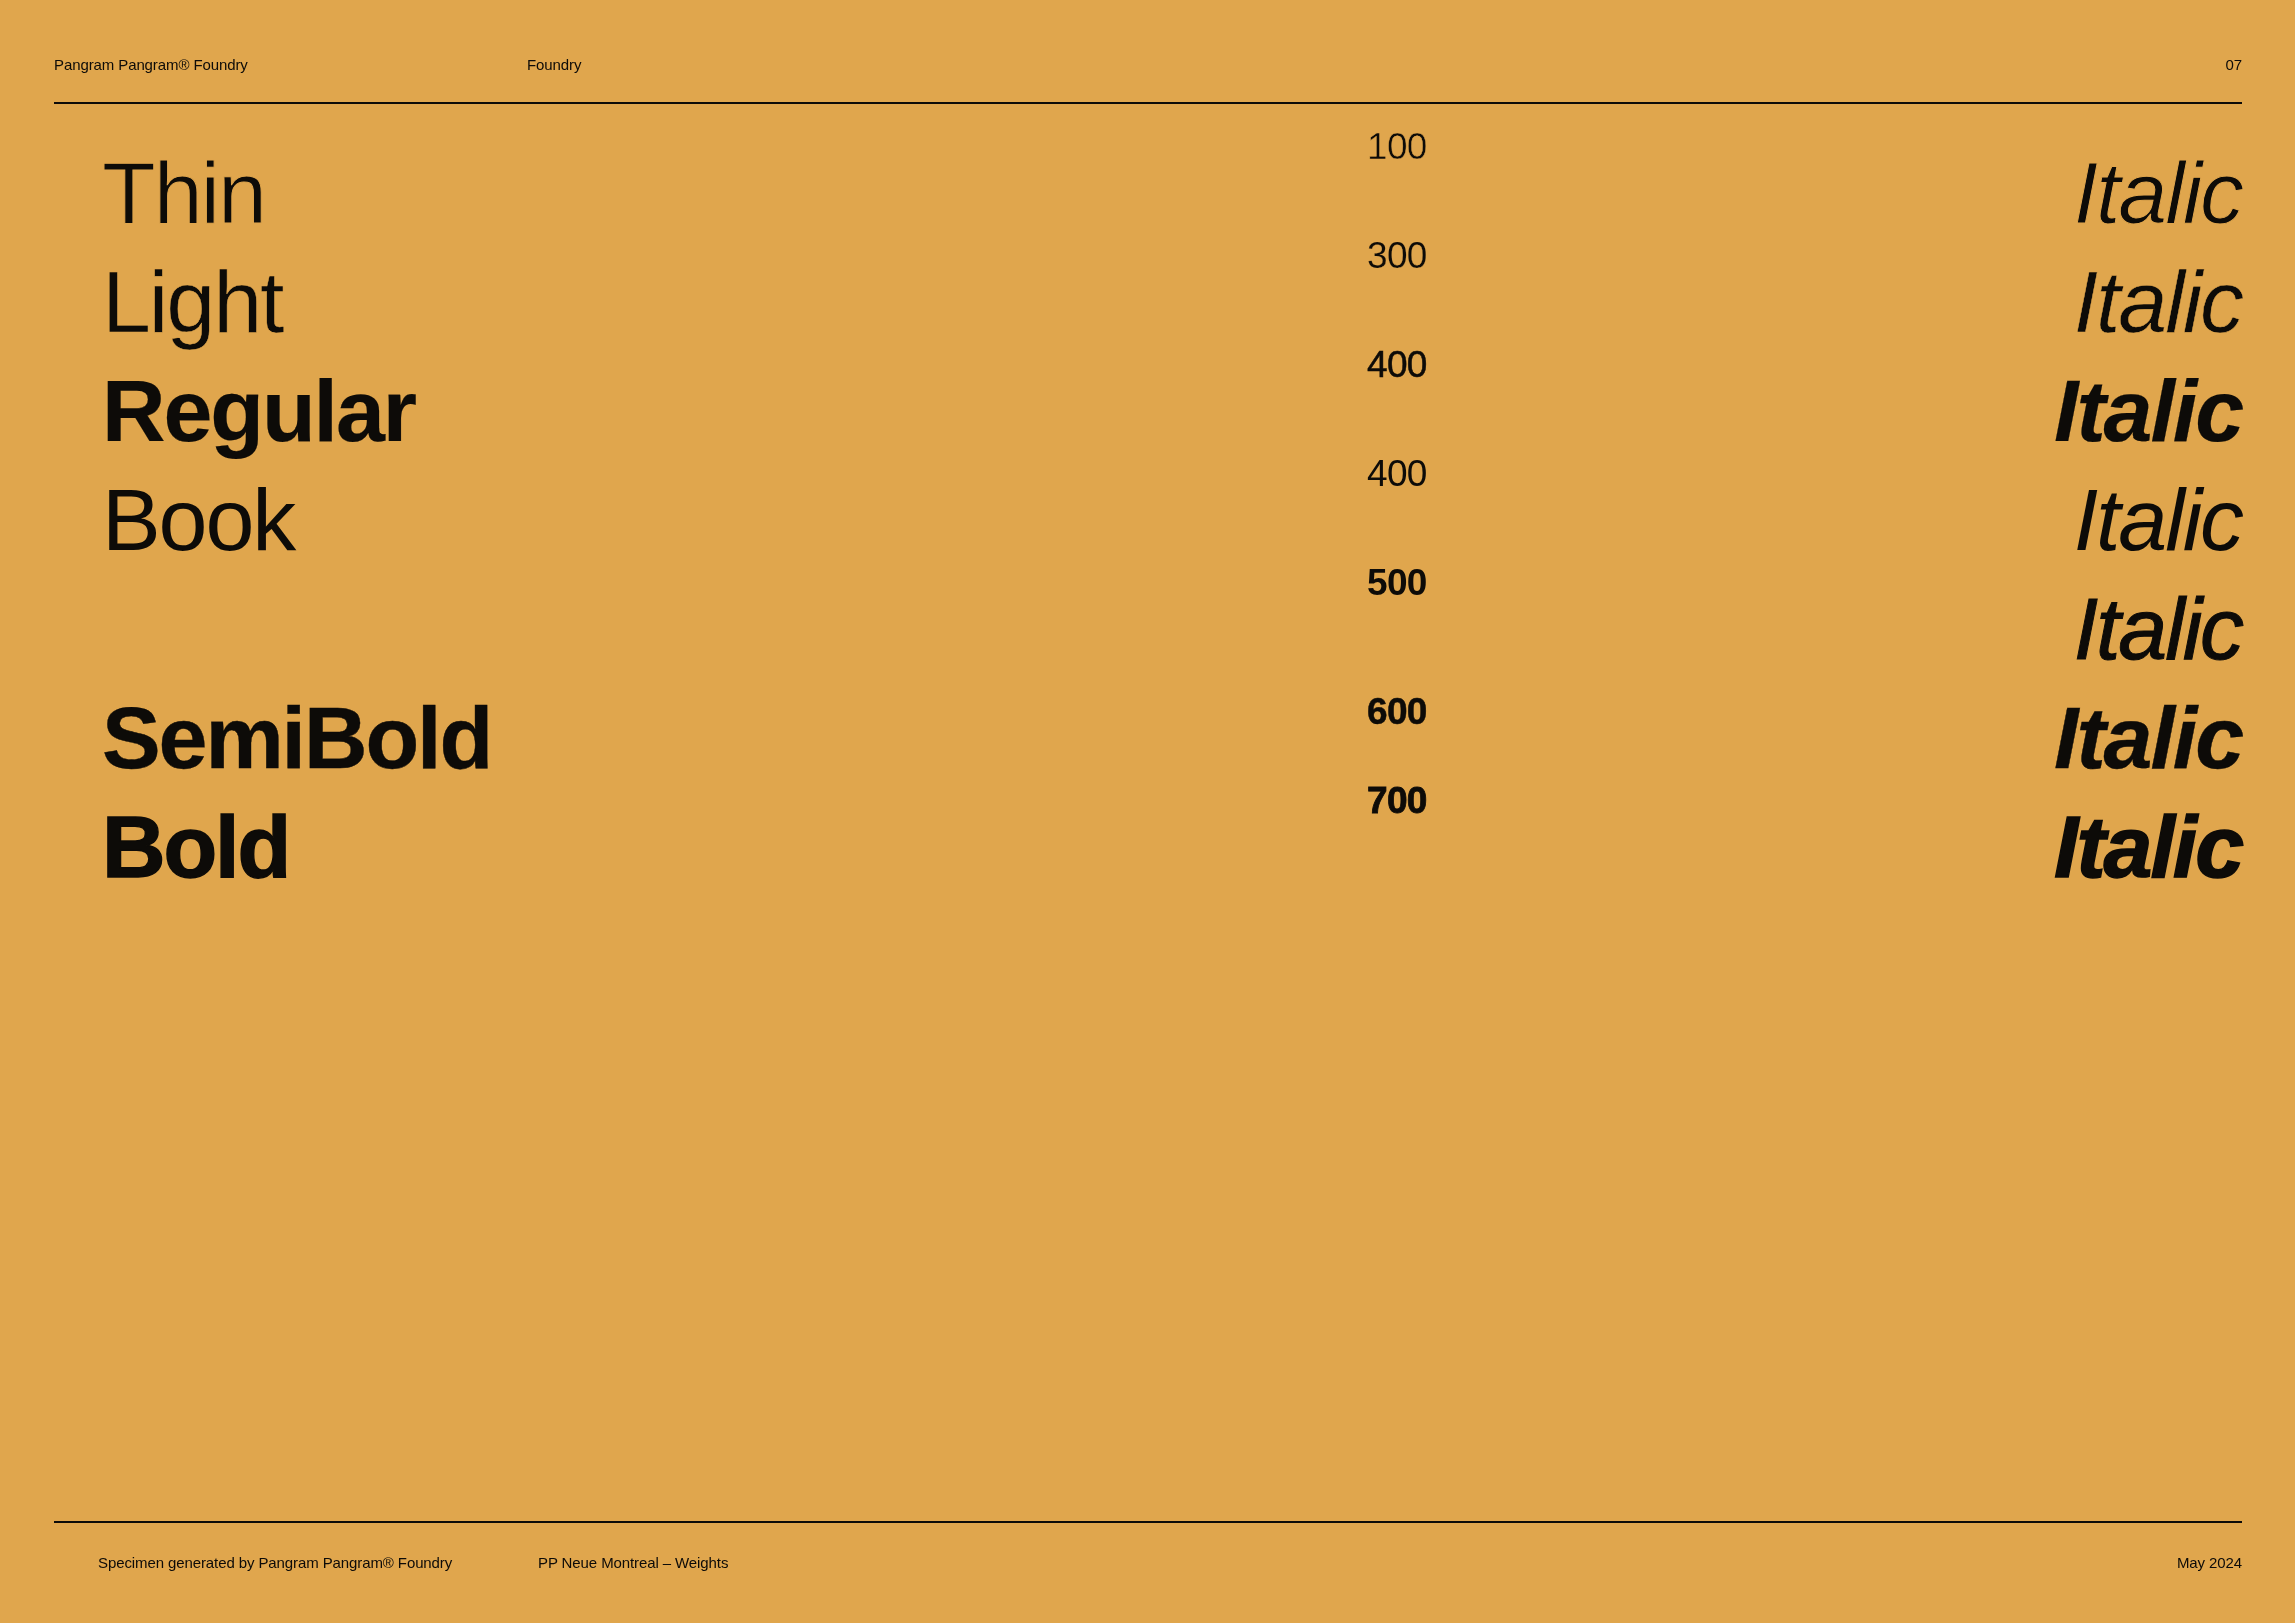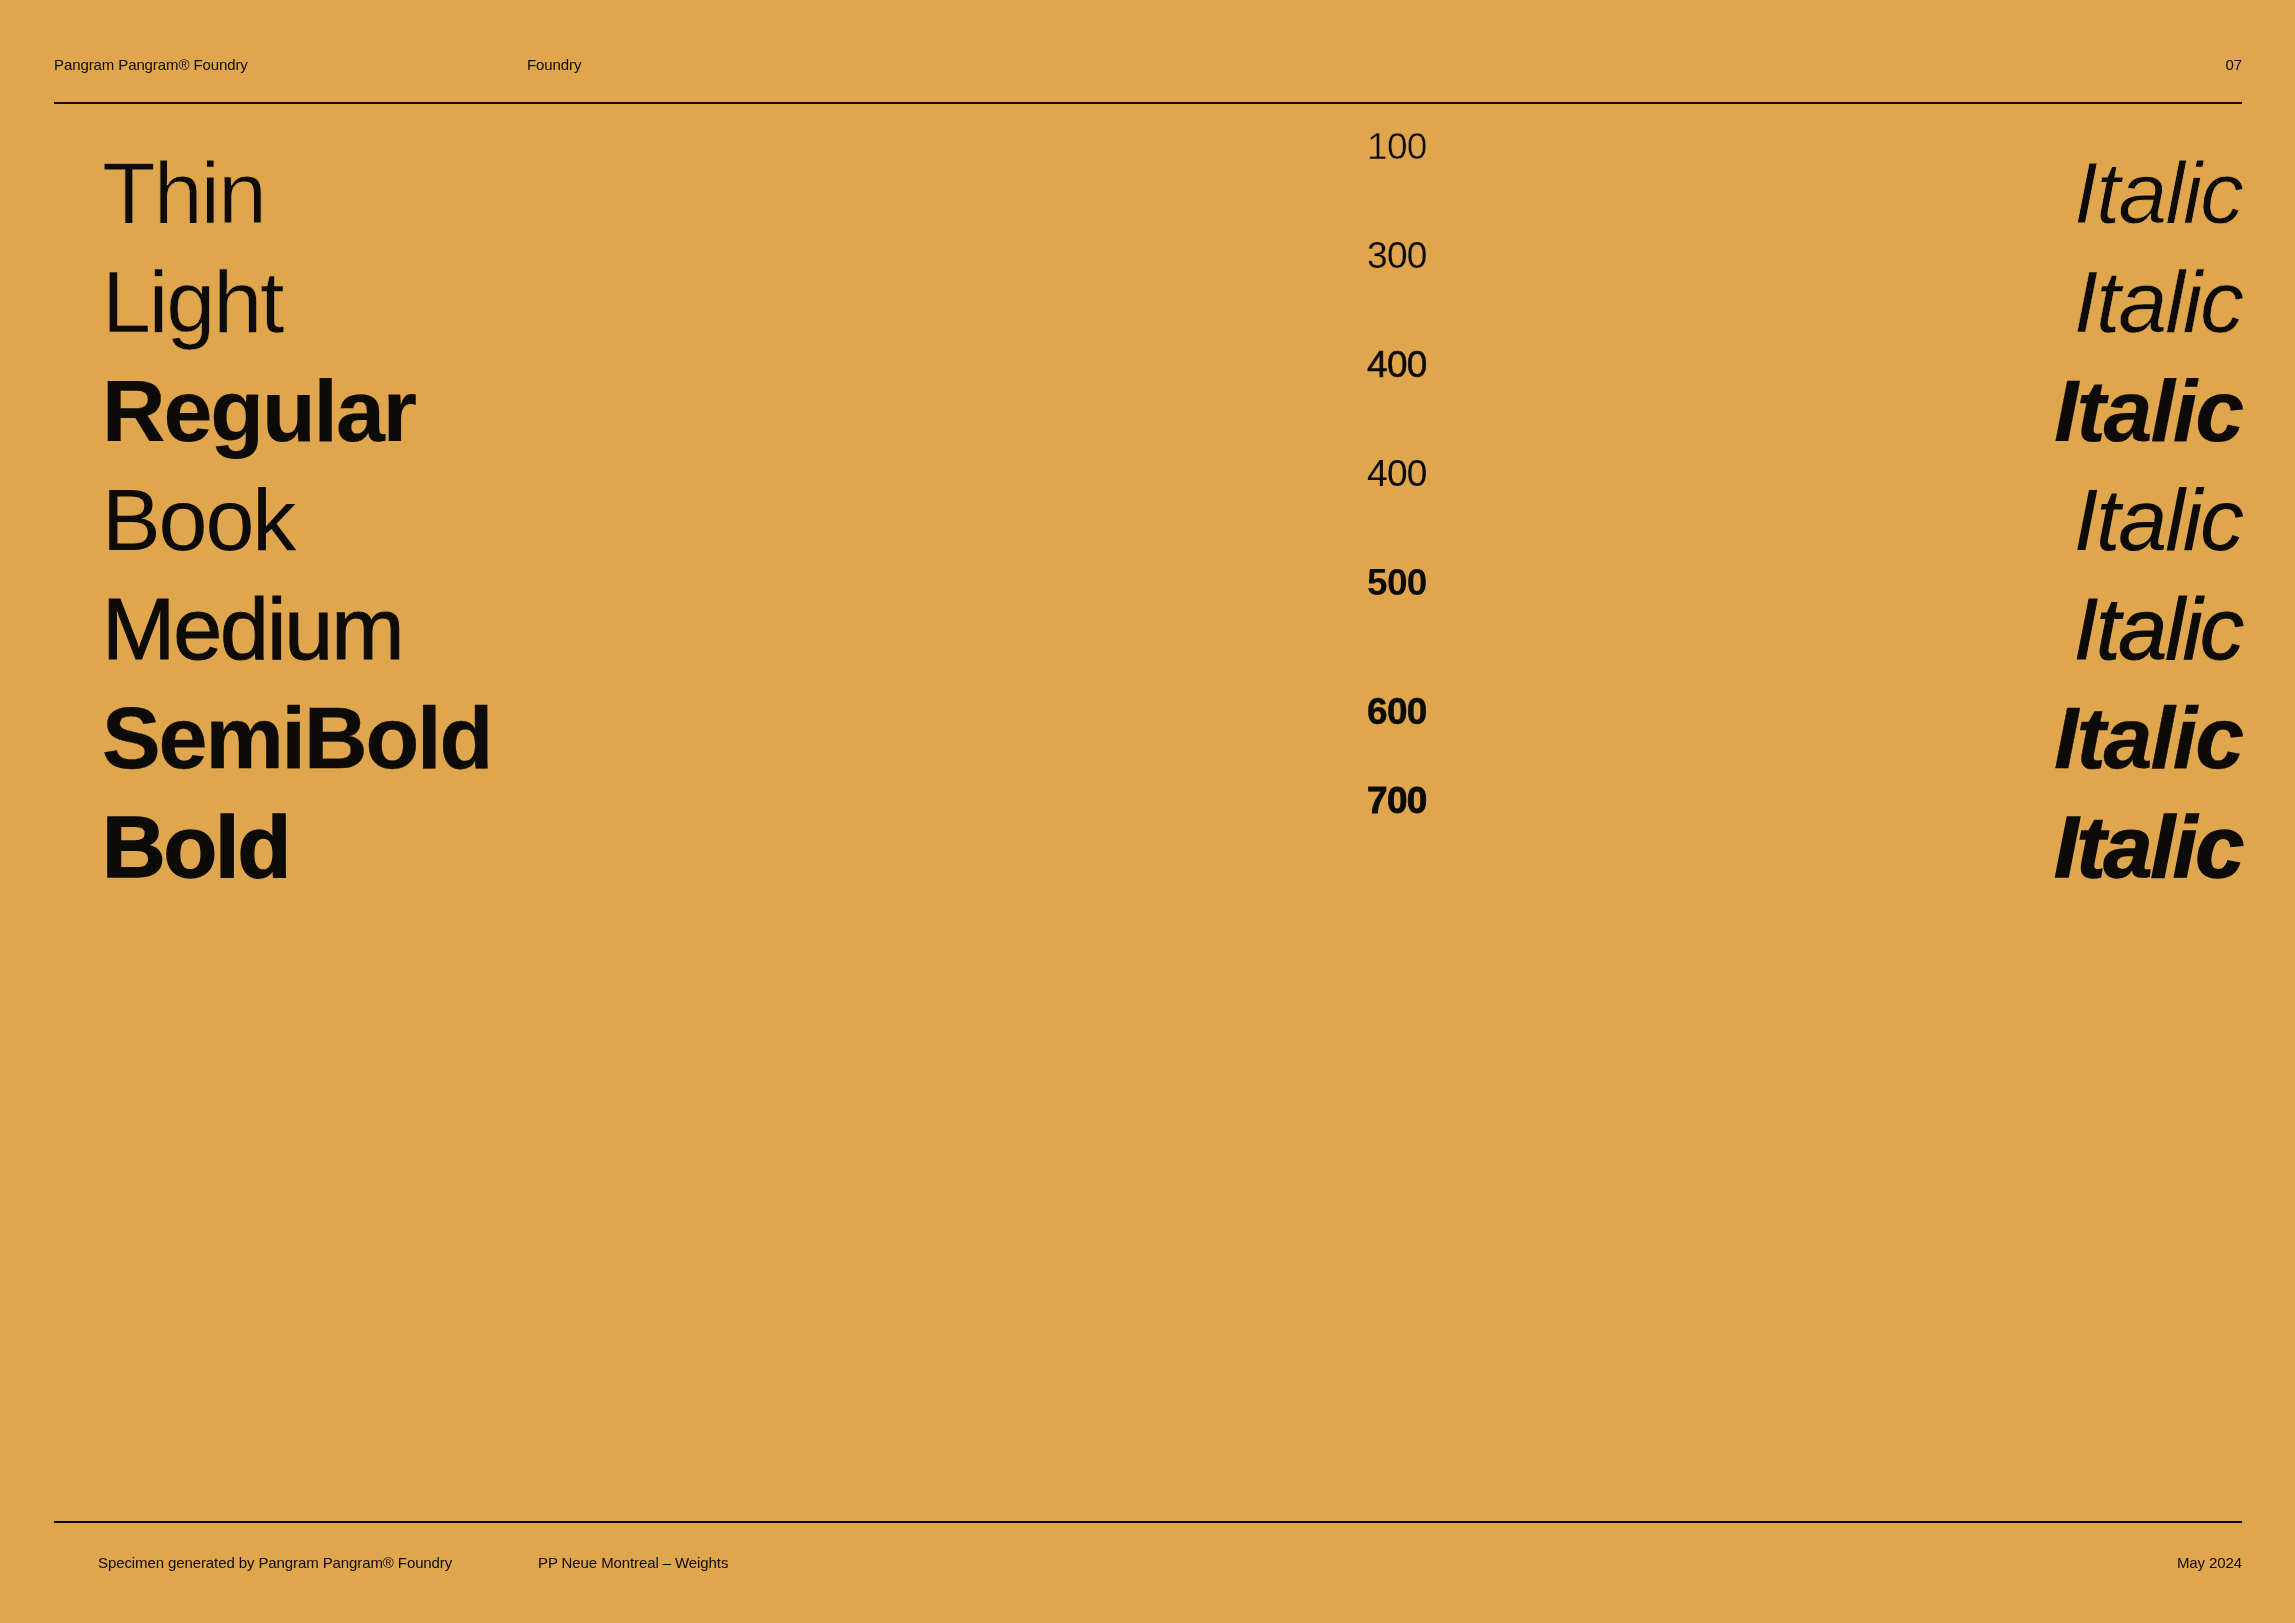--- a/index.html
+++ b/index.html
@@ -192,21 +192,20 @@
       <span class="italic w400b">Italic</span>
     </div>
 
     <div class="wrow">
       <span class="name w400">Book</span>
       <span class="value w400">400</span>
       <span class="italic w400">Italic</span>
     </div>
 
     <div class="wrow">
-      <span class="name w500">Medium</span>
       <span class="value w500">500</span>
       <span class="italic w500">Italic</span>
     </div>
 
     <div class="wrow">
       <span class="name w600">SemiBold</span>
       <span class="value w600">600</span>
       <span class="italic w600">Italic</span>
     </div>
 

